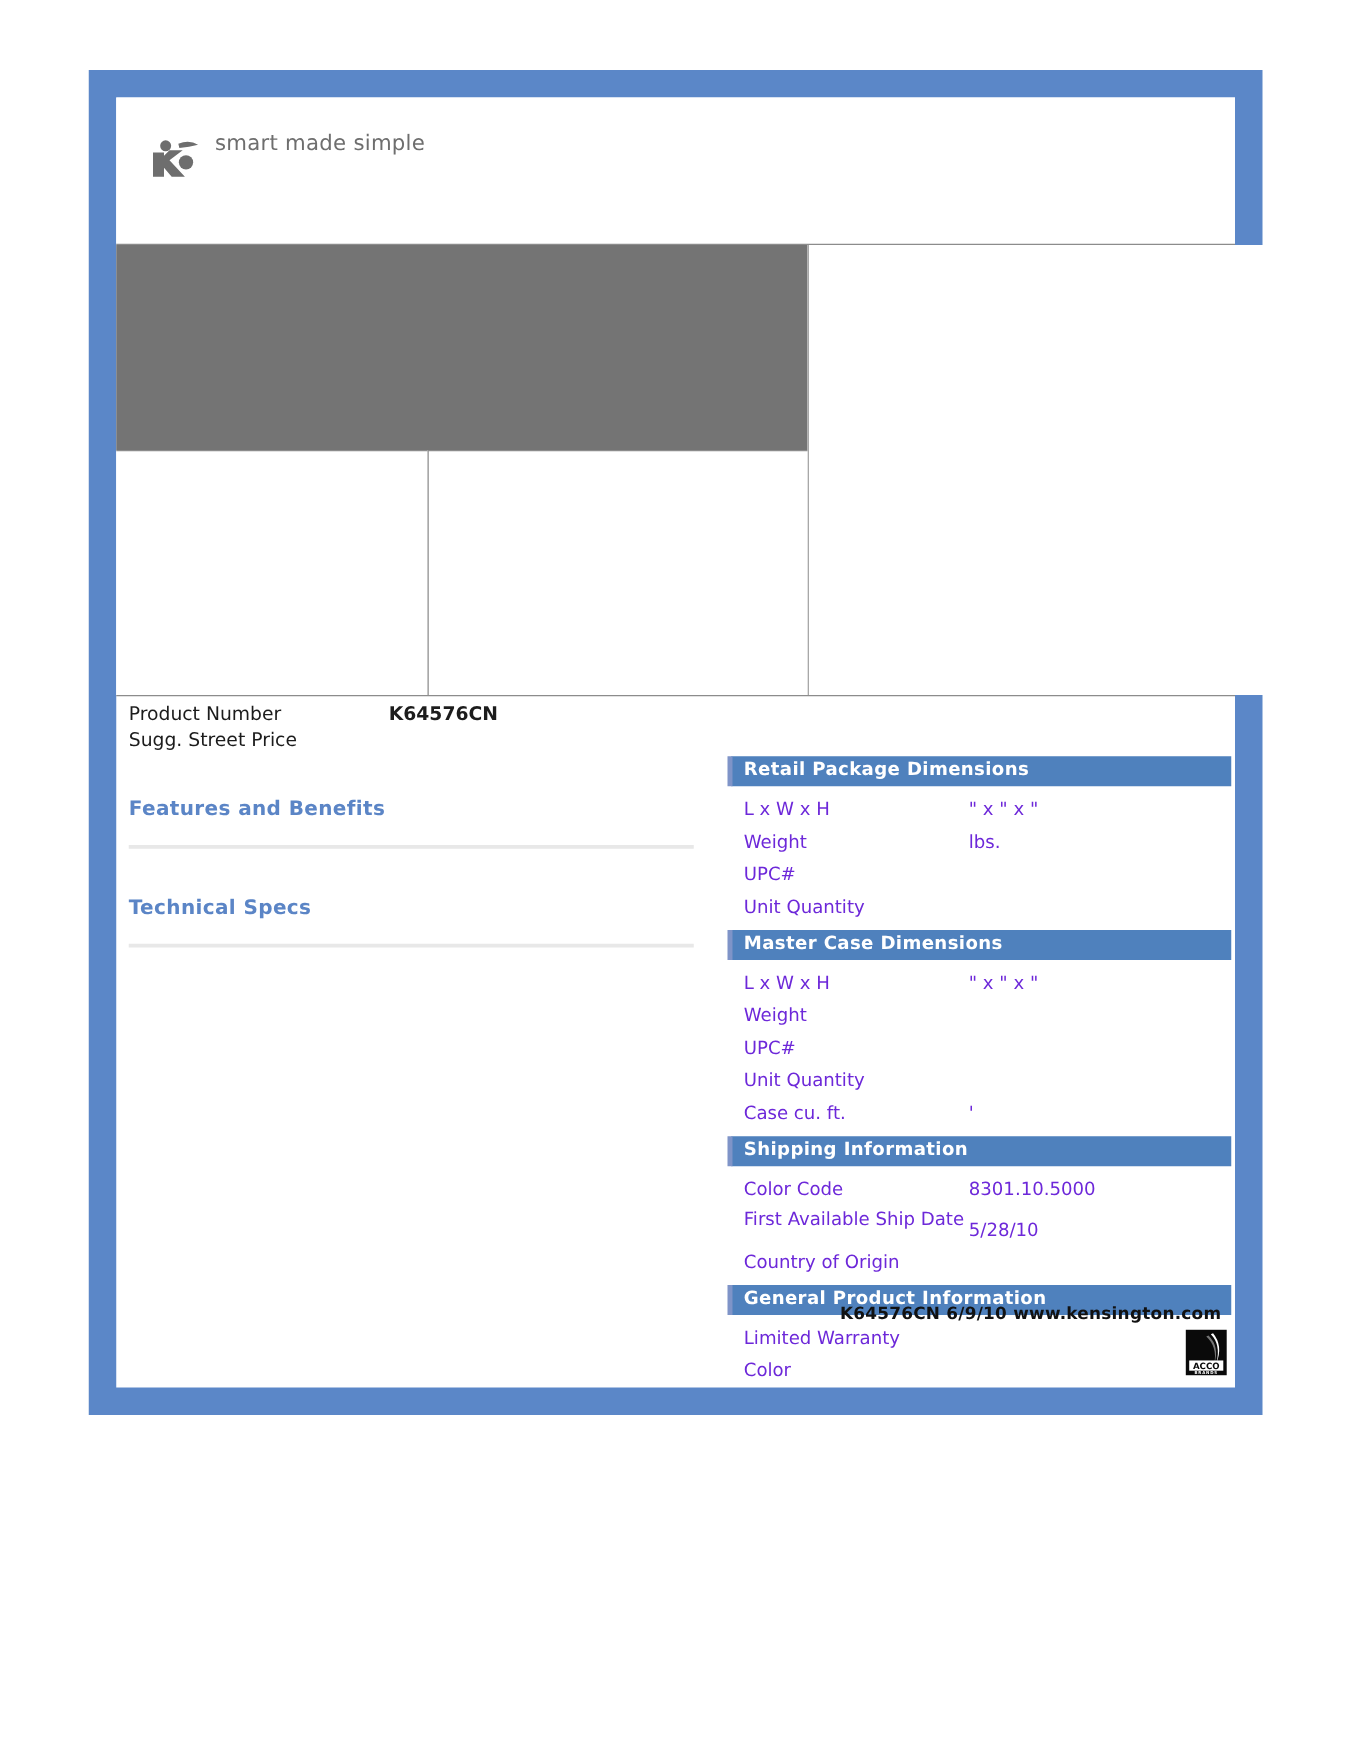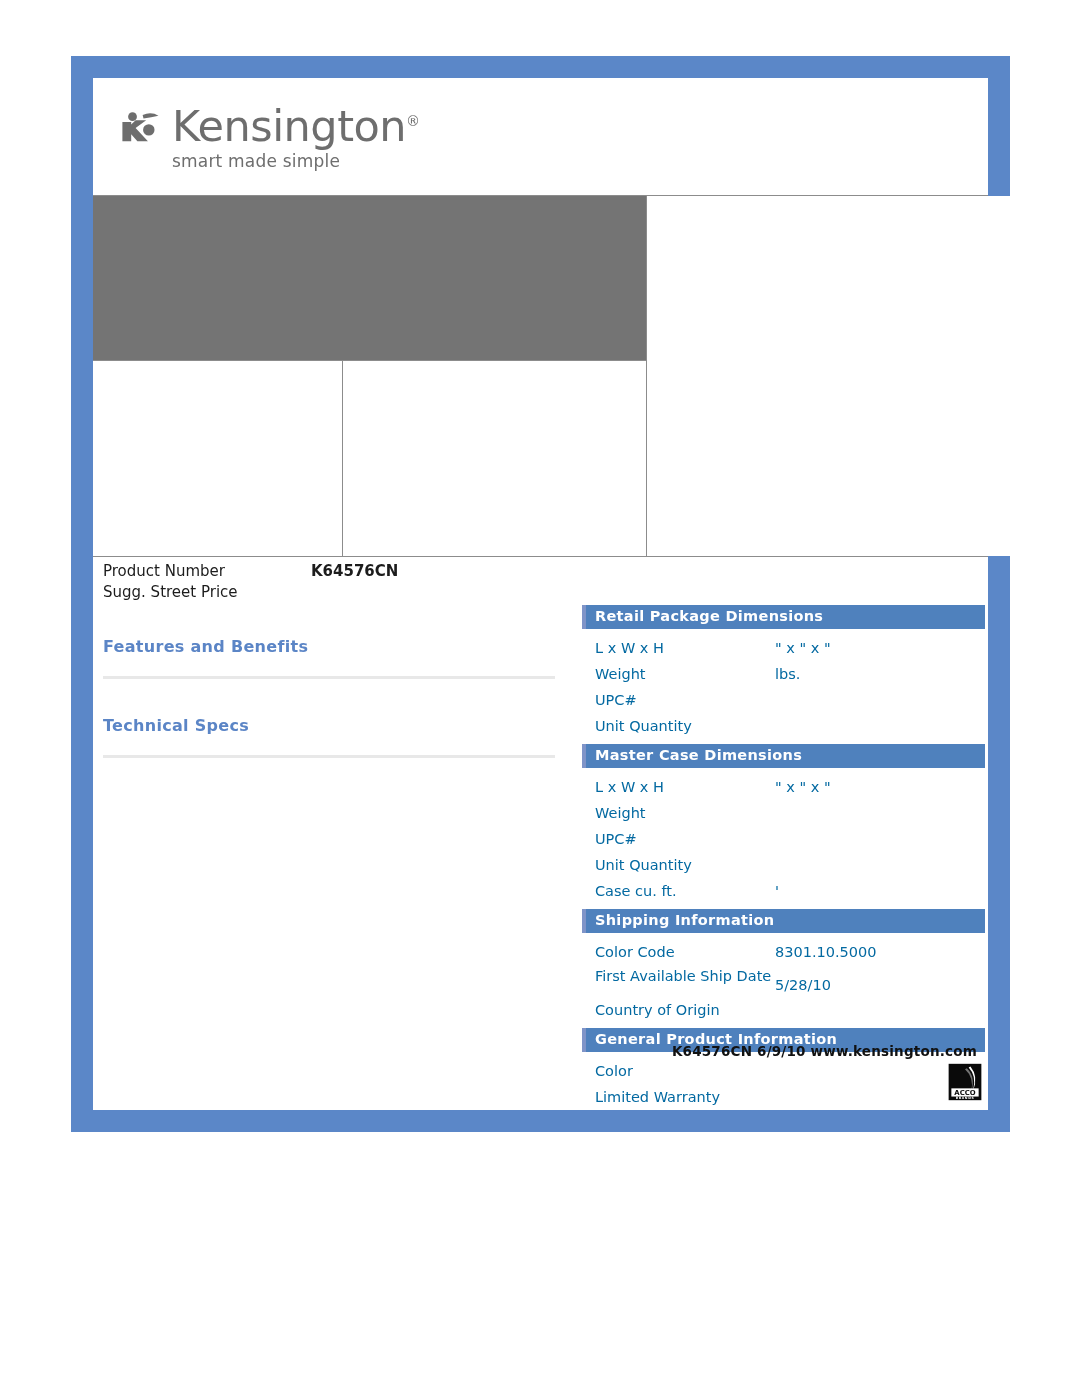--- a/index.html
+++ b/index.html
@@ -208,21 +208,21 @@
     width: 4px;
     height: 100%;
     background: #7f94c8;
   }
 
   .sec-rows { padding-top: 6px; }
 
   .row {
     display: flex;
     font-size: 14.5px;
-    color: #0369a1;
+    color: #6d28d9;
     line-height: 17px;
     padding: 4.5px 0 4.5px 10px;
     box-sizing: border-box;
   }
   .row .label { width: 180px; flex: 0 0 180px; }
   .row .value { flex: 1; }
 
   .row.two-line { padding-top: 3px; padding-bottom: 3px; }
   .row.two-line .label { line-height: 17px; }
   .row.two-line .value { padding-top: 9px; }
@@ -266,21 +266,20 @@
         <div class="logo-wrap">
           <svg class="logo-mark" viewBox="0 0 100 100">
             <g fill="#6e6e6e">
               <path d="M10 34 L10 78 L30 78 L30 62 L44 78 L68 78 L40 48 L64 30 L40 30 L30 40 L30 34 Z"></path>
               <circle cx="33" cy="22" r="10"></circle>
               <circle cx="70" cy="52" r="13"></circle>
               <path d="M56 18 Q76 10 92 20 Q76 24 58 26 Z"></path>
             </g>
           </svg>
           <div class="logo-text-block">
-            <div class="logo-word"><span>Kensington</span><sup>®</sup></div>
             <div class="logo-tag">smart made simple</div>
           </div>
         </div>
       </div>
 
       <div class="image-grid">
         <div class="cell cell-hero"></div>
         <div class="cell cell-right"></div>
         <div class="cell cell-bl"></div>
         <div class="cell cell-bm"></div>
@@ -377,25 +376,25 @@
                 <span class="label">Country of Origin</span>
                 <span class="value"></span>
               </div>
             </div>
           </div>
 
           <div>
             <div class="sec-bar">General Product Information</div>
             <div class="sec-rows">
               <div class="row">
+                <span class="label">Limited Warranty</span>
+                <span class="value"></span>
+              </div>
+              <div class="row">
                 <span class="label">Color</span>
-                <span class="value"></span>
-              </div>
-              <div class="row">
-                <span class="label">Limited Warranty</span>
                 <span class="value"></span>
               </div>
             </div>
           </div>
         </div>
 
         <div class="footer">
           <div class="footer-text">K64576CN  6/9/10  www.kensington.com</div>
           <svg class="acco-logo" viewBox="0 0 40 44">
             <rect x="0" y="0" width="40" height="44" fill="#ffffff"></rect>

